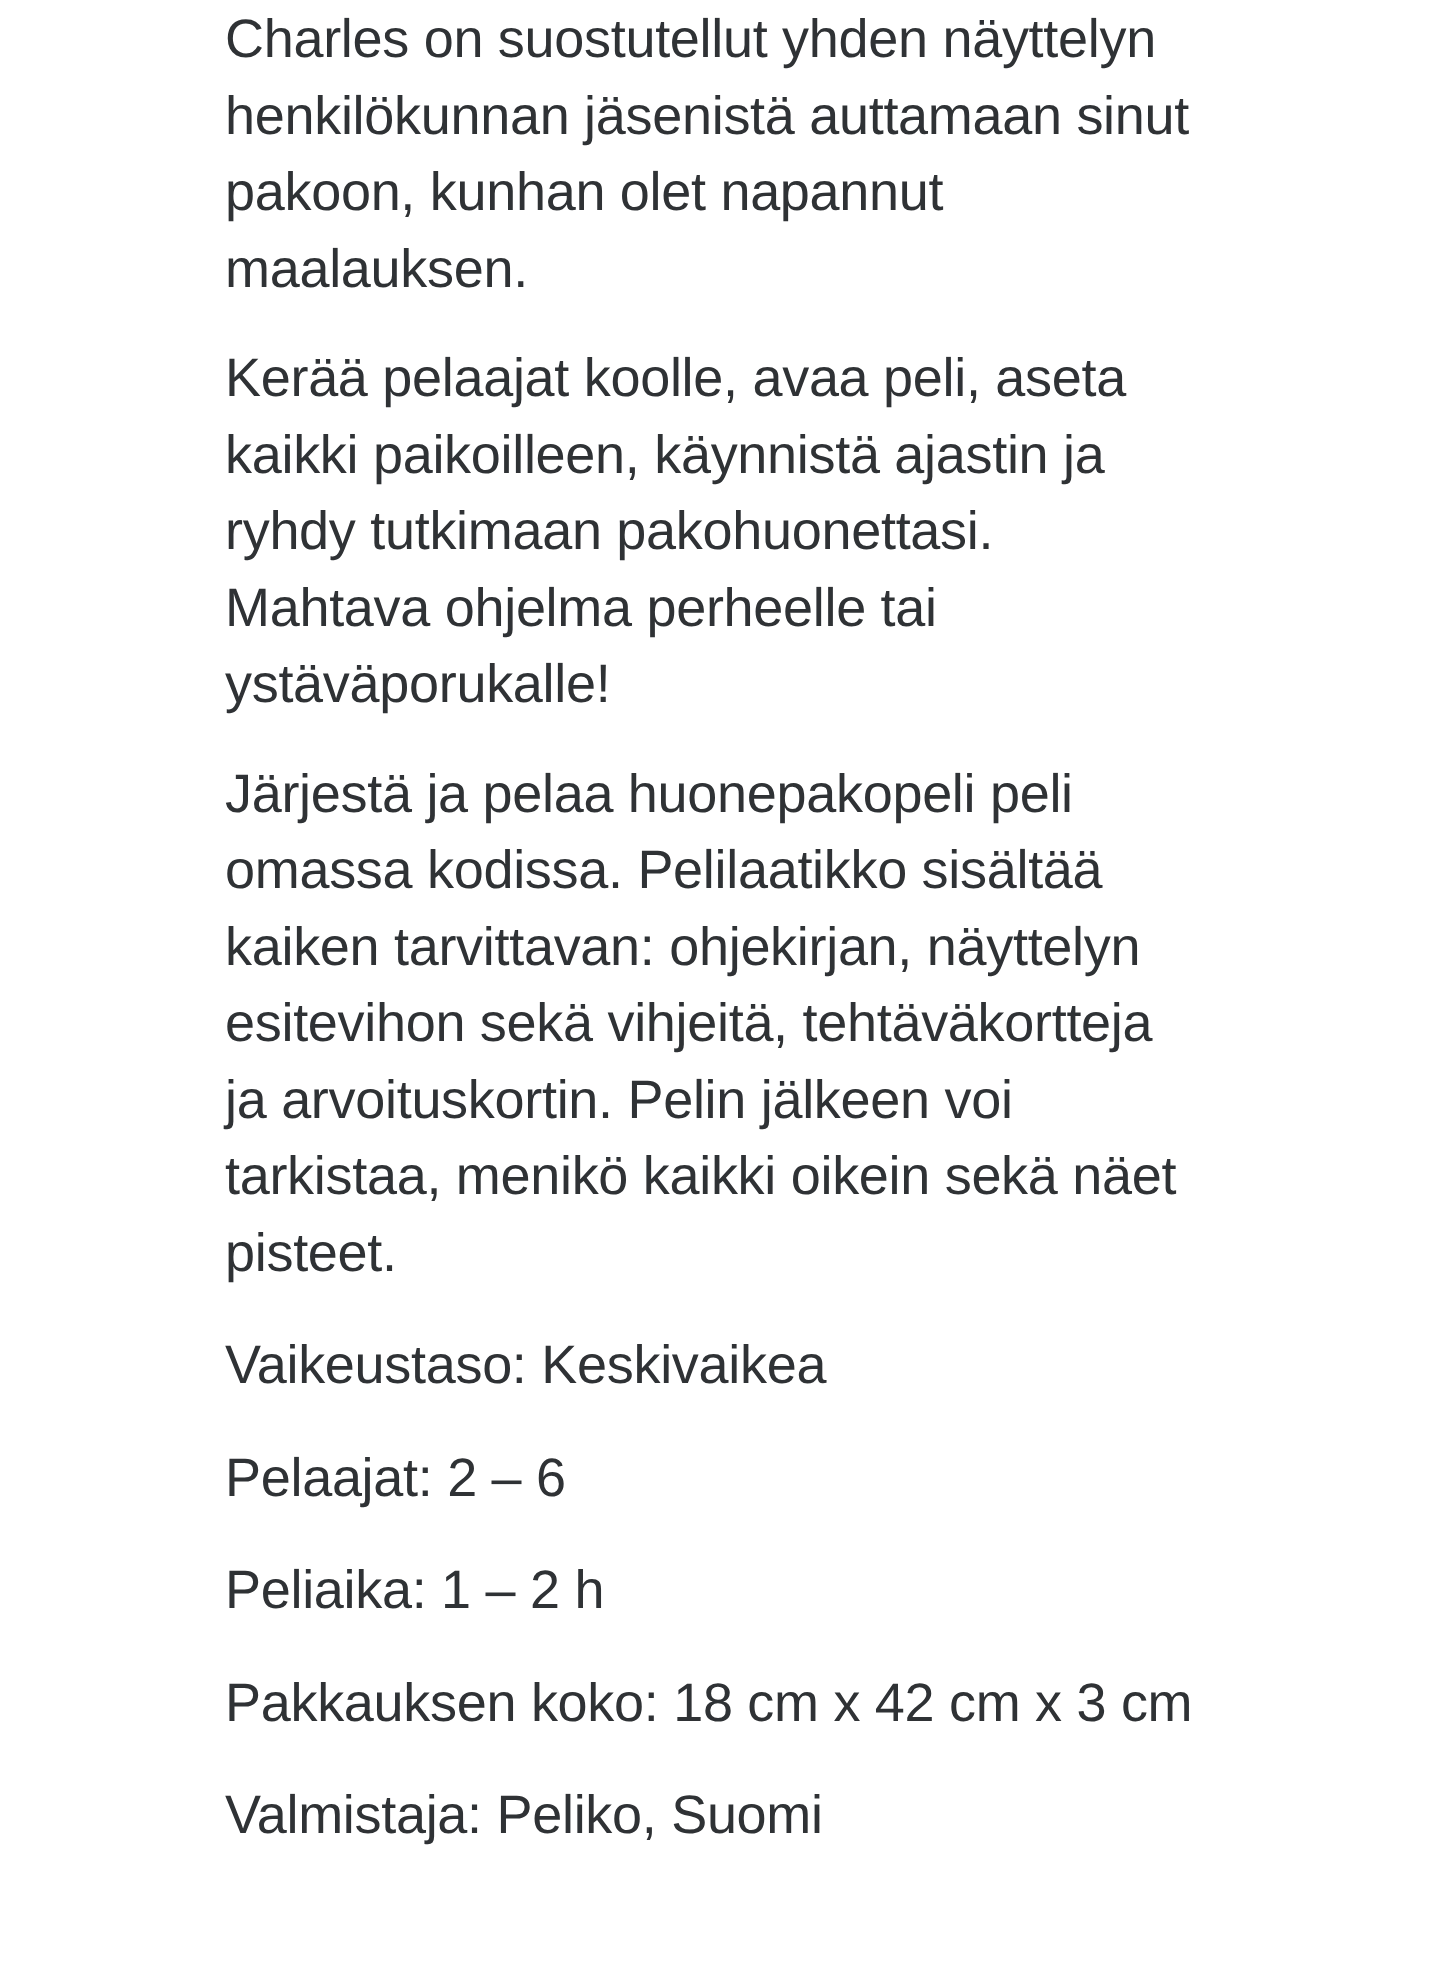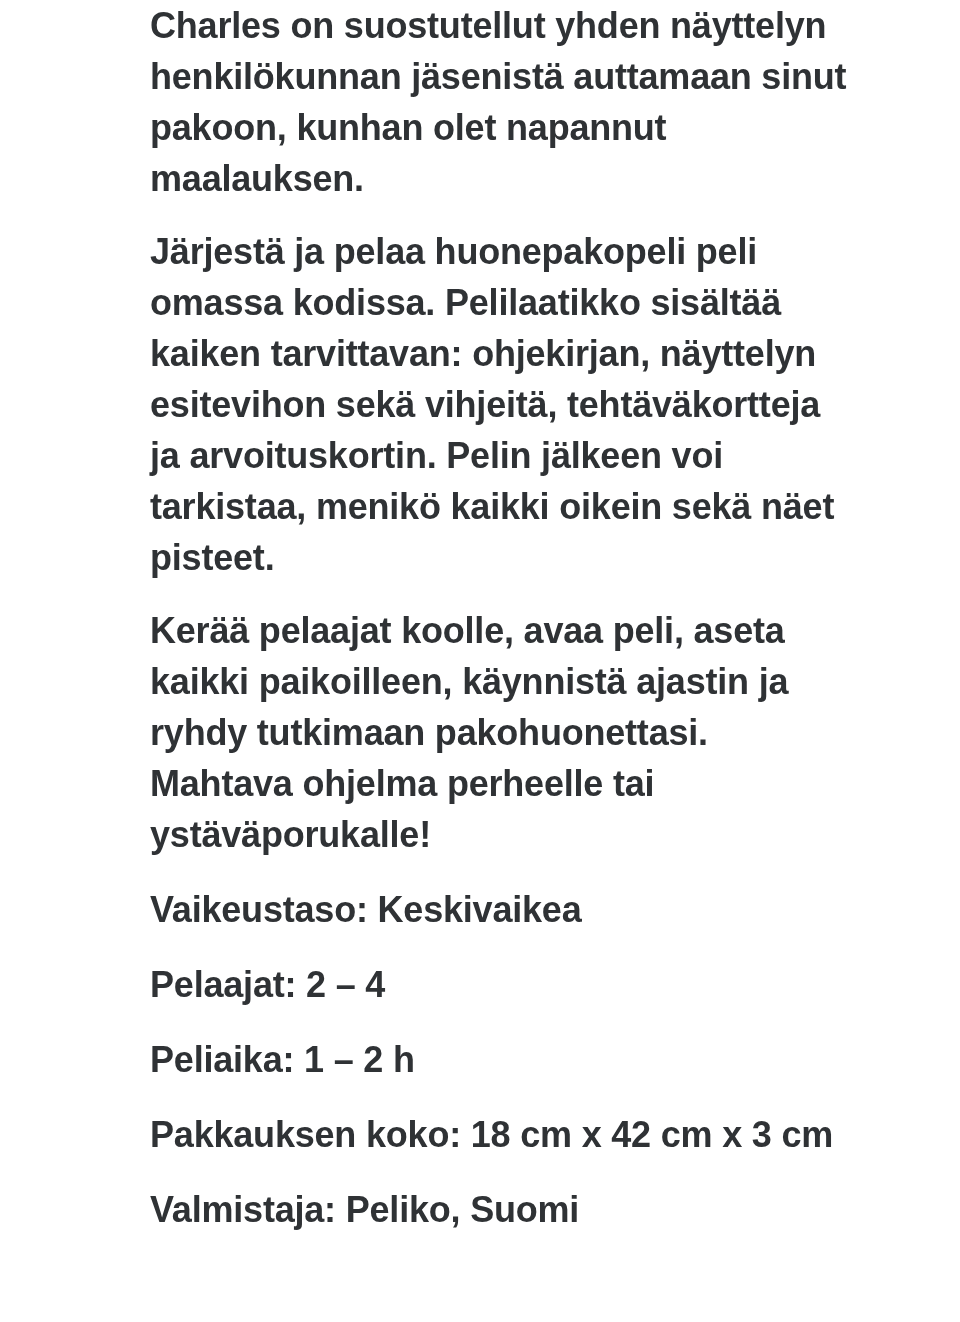--- a/index.html
+++ b/index.html
@@ -18,57 +18,57 @@
   .content {
     box-sizing: border-box;
     padding: 0 60px 0 150px;
   }
   .para {
     margin: 0 0 22px 0;
     font-size: 36px;
     line-height: 51px;
     letter-spacing: -0.2px;
     white-space: pre-line;
-    font-weight: 700;
+    font-weight: 400;
   }
   .spec {
     margin: 24px 0 0 0;
     font-size: 36px;
     line-height: 51px;
     letter-spacing: -0.2px;
-    font-weight: 700;
+    font-weight: 400;
   }
 </style>
 </head>
 <body>
 
 <div class="content">
 
   <p class="para">Charles on suostutellut yhden näyttelyn
 henkilökunnan jäsenistä auttamaan sinut
 pakoon, kunhan olet napannut
 maalauksen.</p>
 
+  <p class="para">Kerää pelaajat koolle, avaa peli, aseta
+kaikki paikoilleen, käynnistä ajastin ja
+ryhdy tutkimaan pakohuonettasi.
+Mahtava ohjelma perheelle tai
+ystäväporukalle!</p>
+
   <p class="para">Järjestä ja pelaa huonepakopeli peli
 omassa kodissa. Pelilaatikko sisältää
 kaiken tarvittavan: ohjekirjan, näyttelyn
 esitevihon sekä vihjeitä, tehtäväkortteja
 ja arvoituskortin. Pelin jälkeen voi
 tarkistaa, menikö kaikki oikein sekä näet
 pisteet.</p>
 
-  <p class="para">Kerää pelaajat koolle, avaa peli, aseta
-kaikki paikoilleen, käynnistä ajastin ja
-ryhdy tutkimaan pakohuonettasi.
-Mahtava ohjelma perheelle tai
-ystäväporukalle!</p>
-
   <p class="spec">Vaikeustaso: Keskivaikea</p>
 
-  <p class="spec">Pelaajat: 2 – 4</p>
+  <p class="spec">Pelaajat: 2 – 6</p>
 
   <p class="spec">Peliaika: 1 – 2 h</p>
 
 
   <p class="spec">Pakkauksen koko: 18 cm x 42 cm x 3 cm</p>
 
   <p class="spec">Valmistaja: Peliko, Suomi</p>
 
 </div>
 

